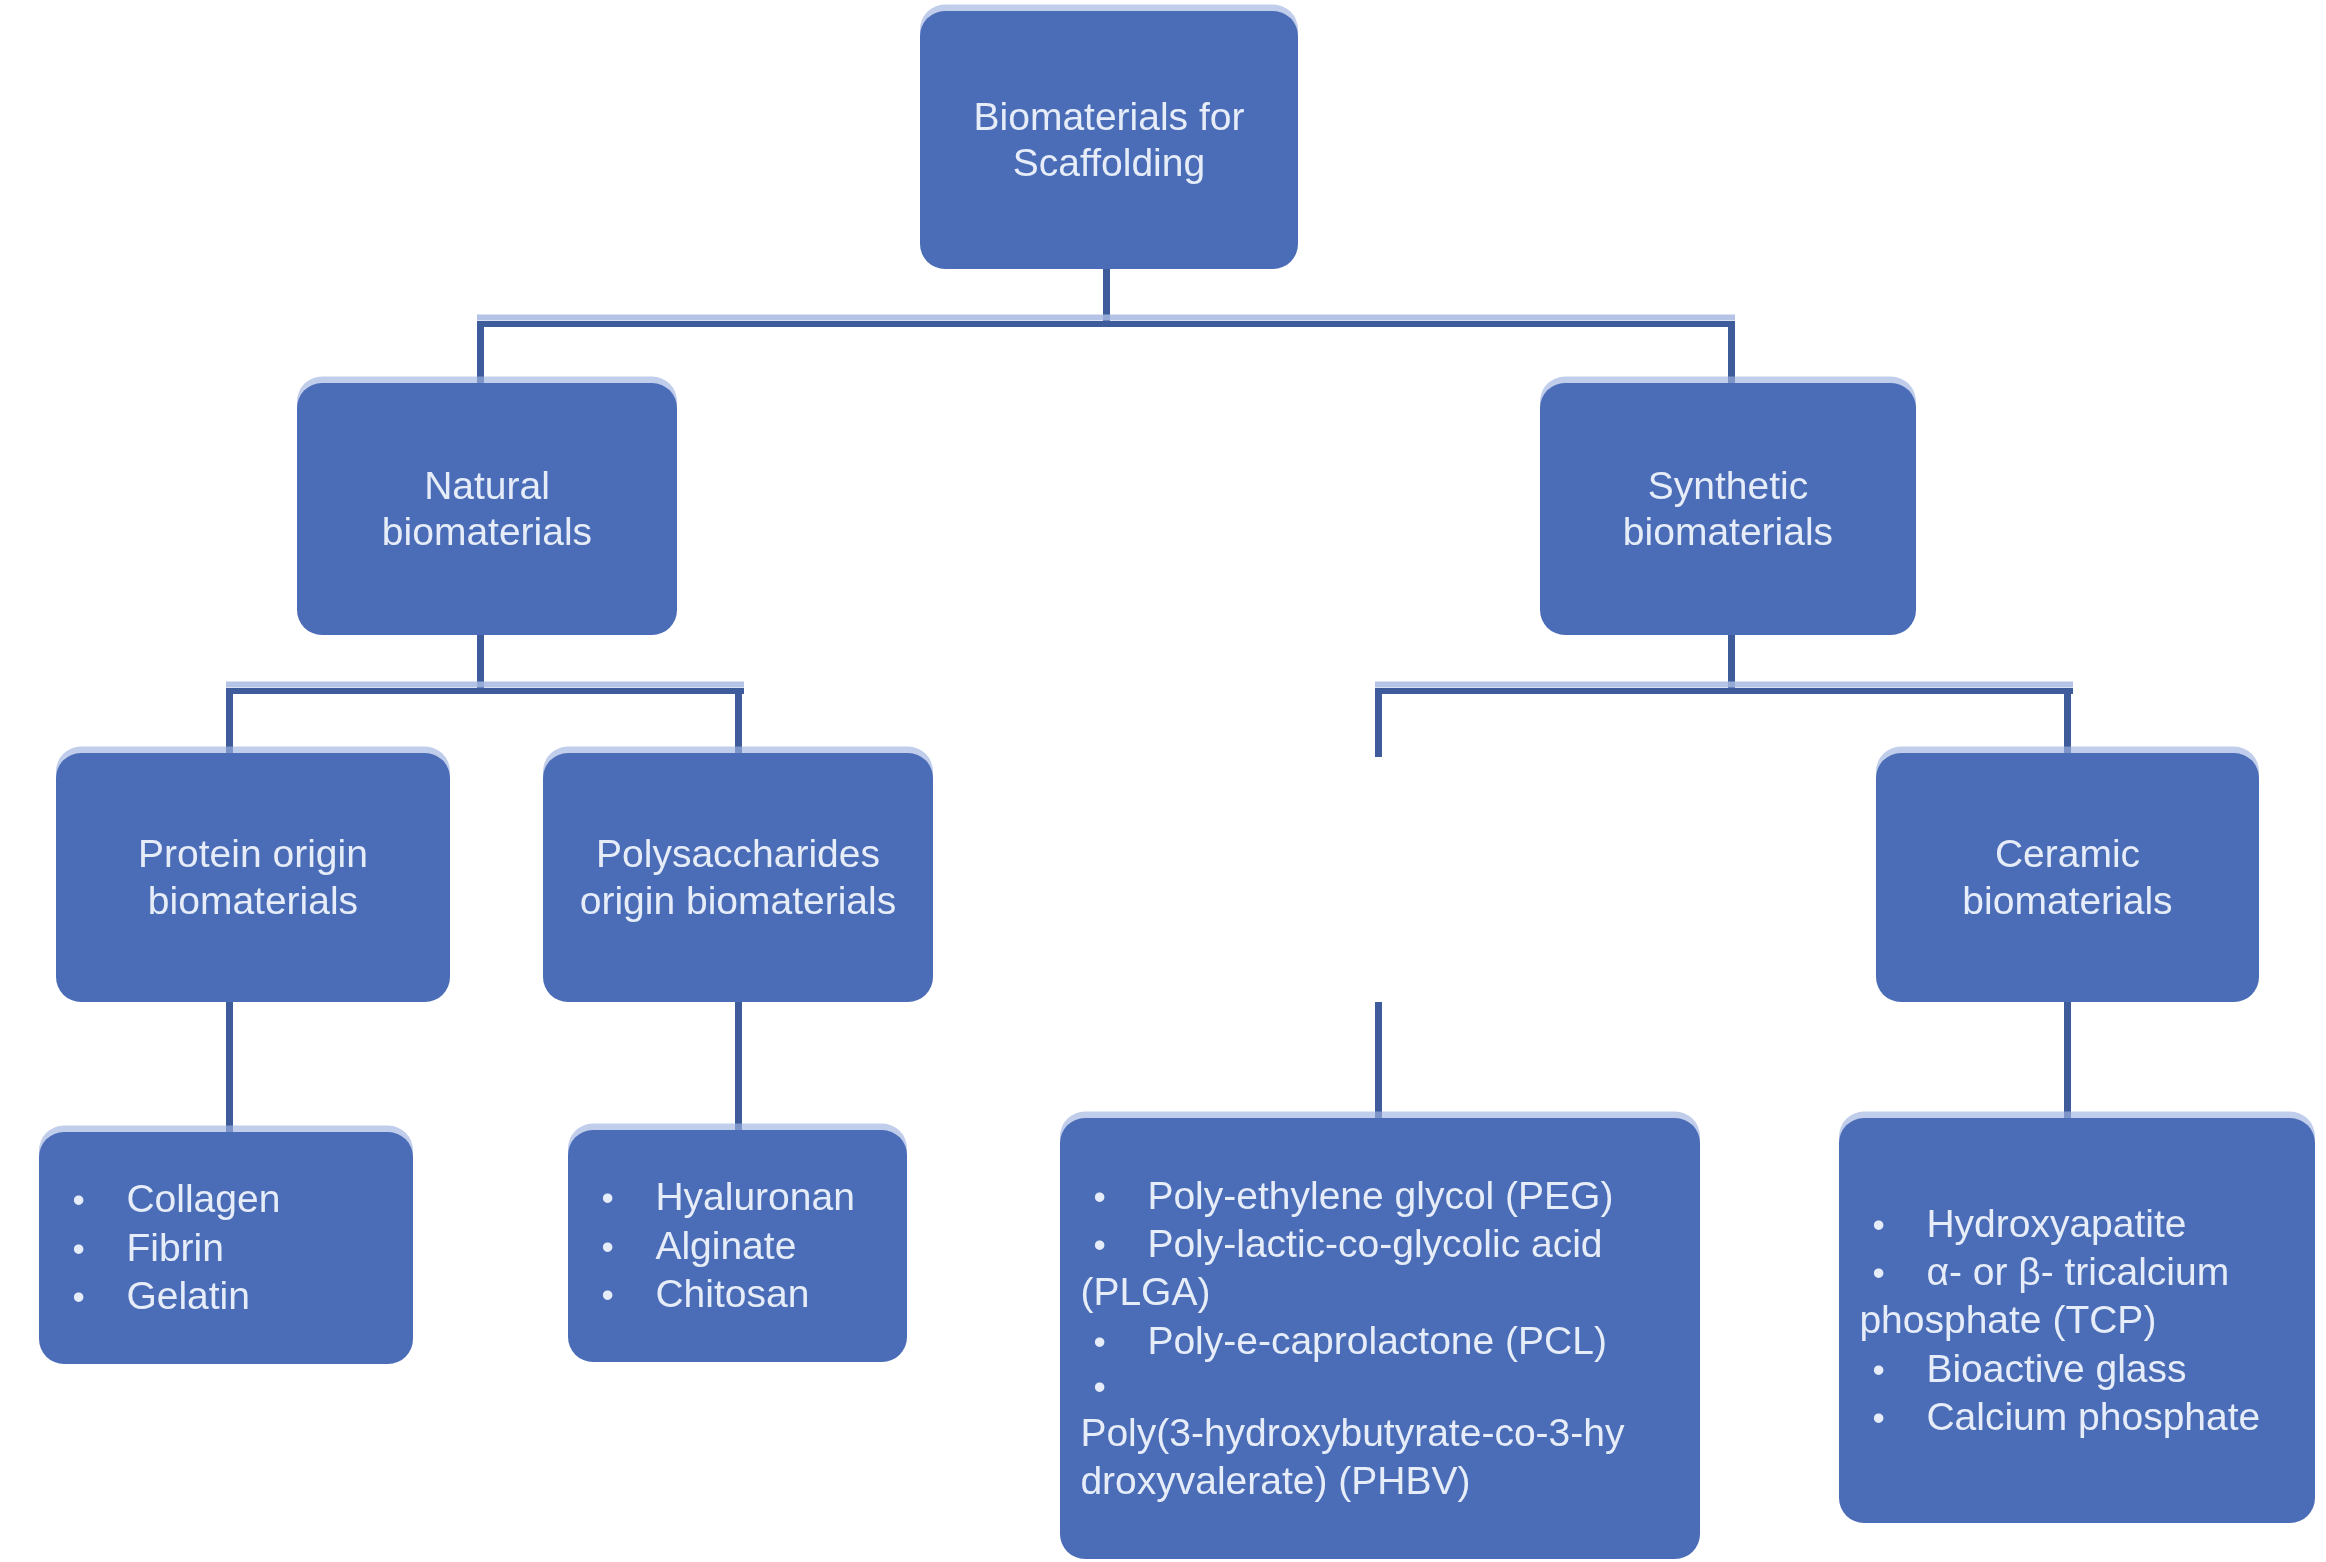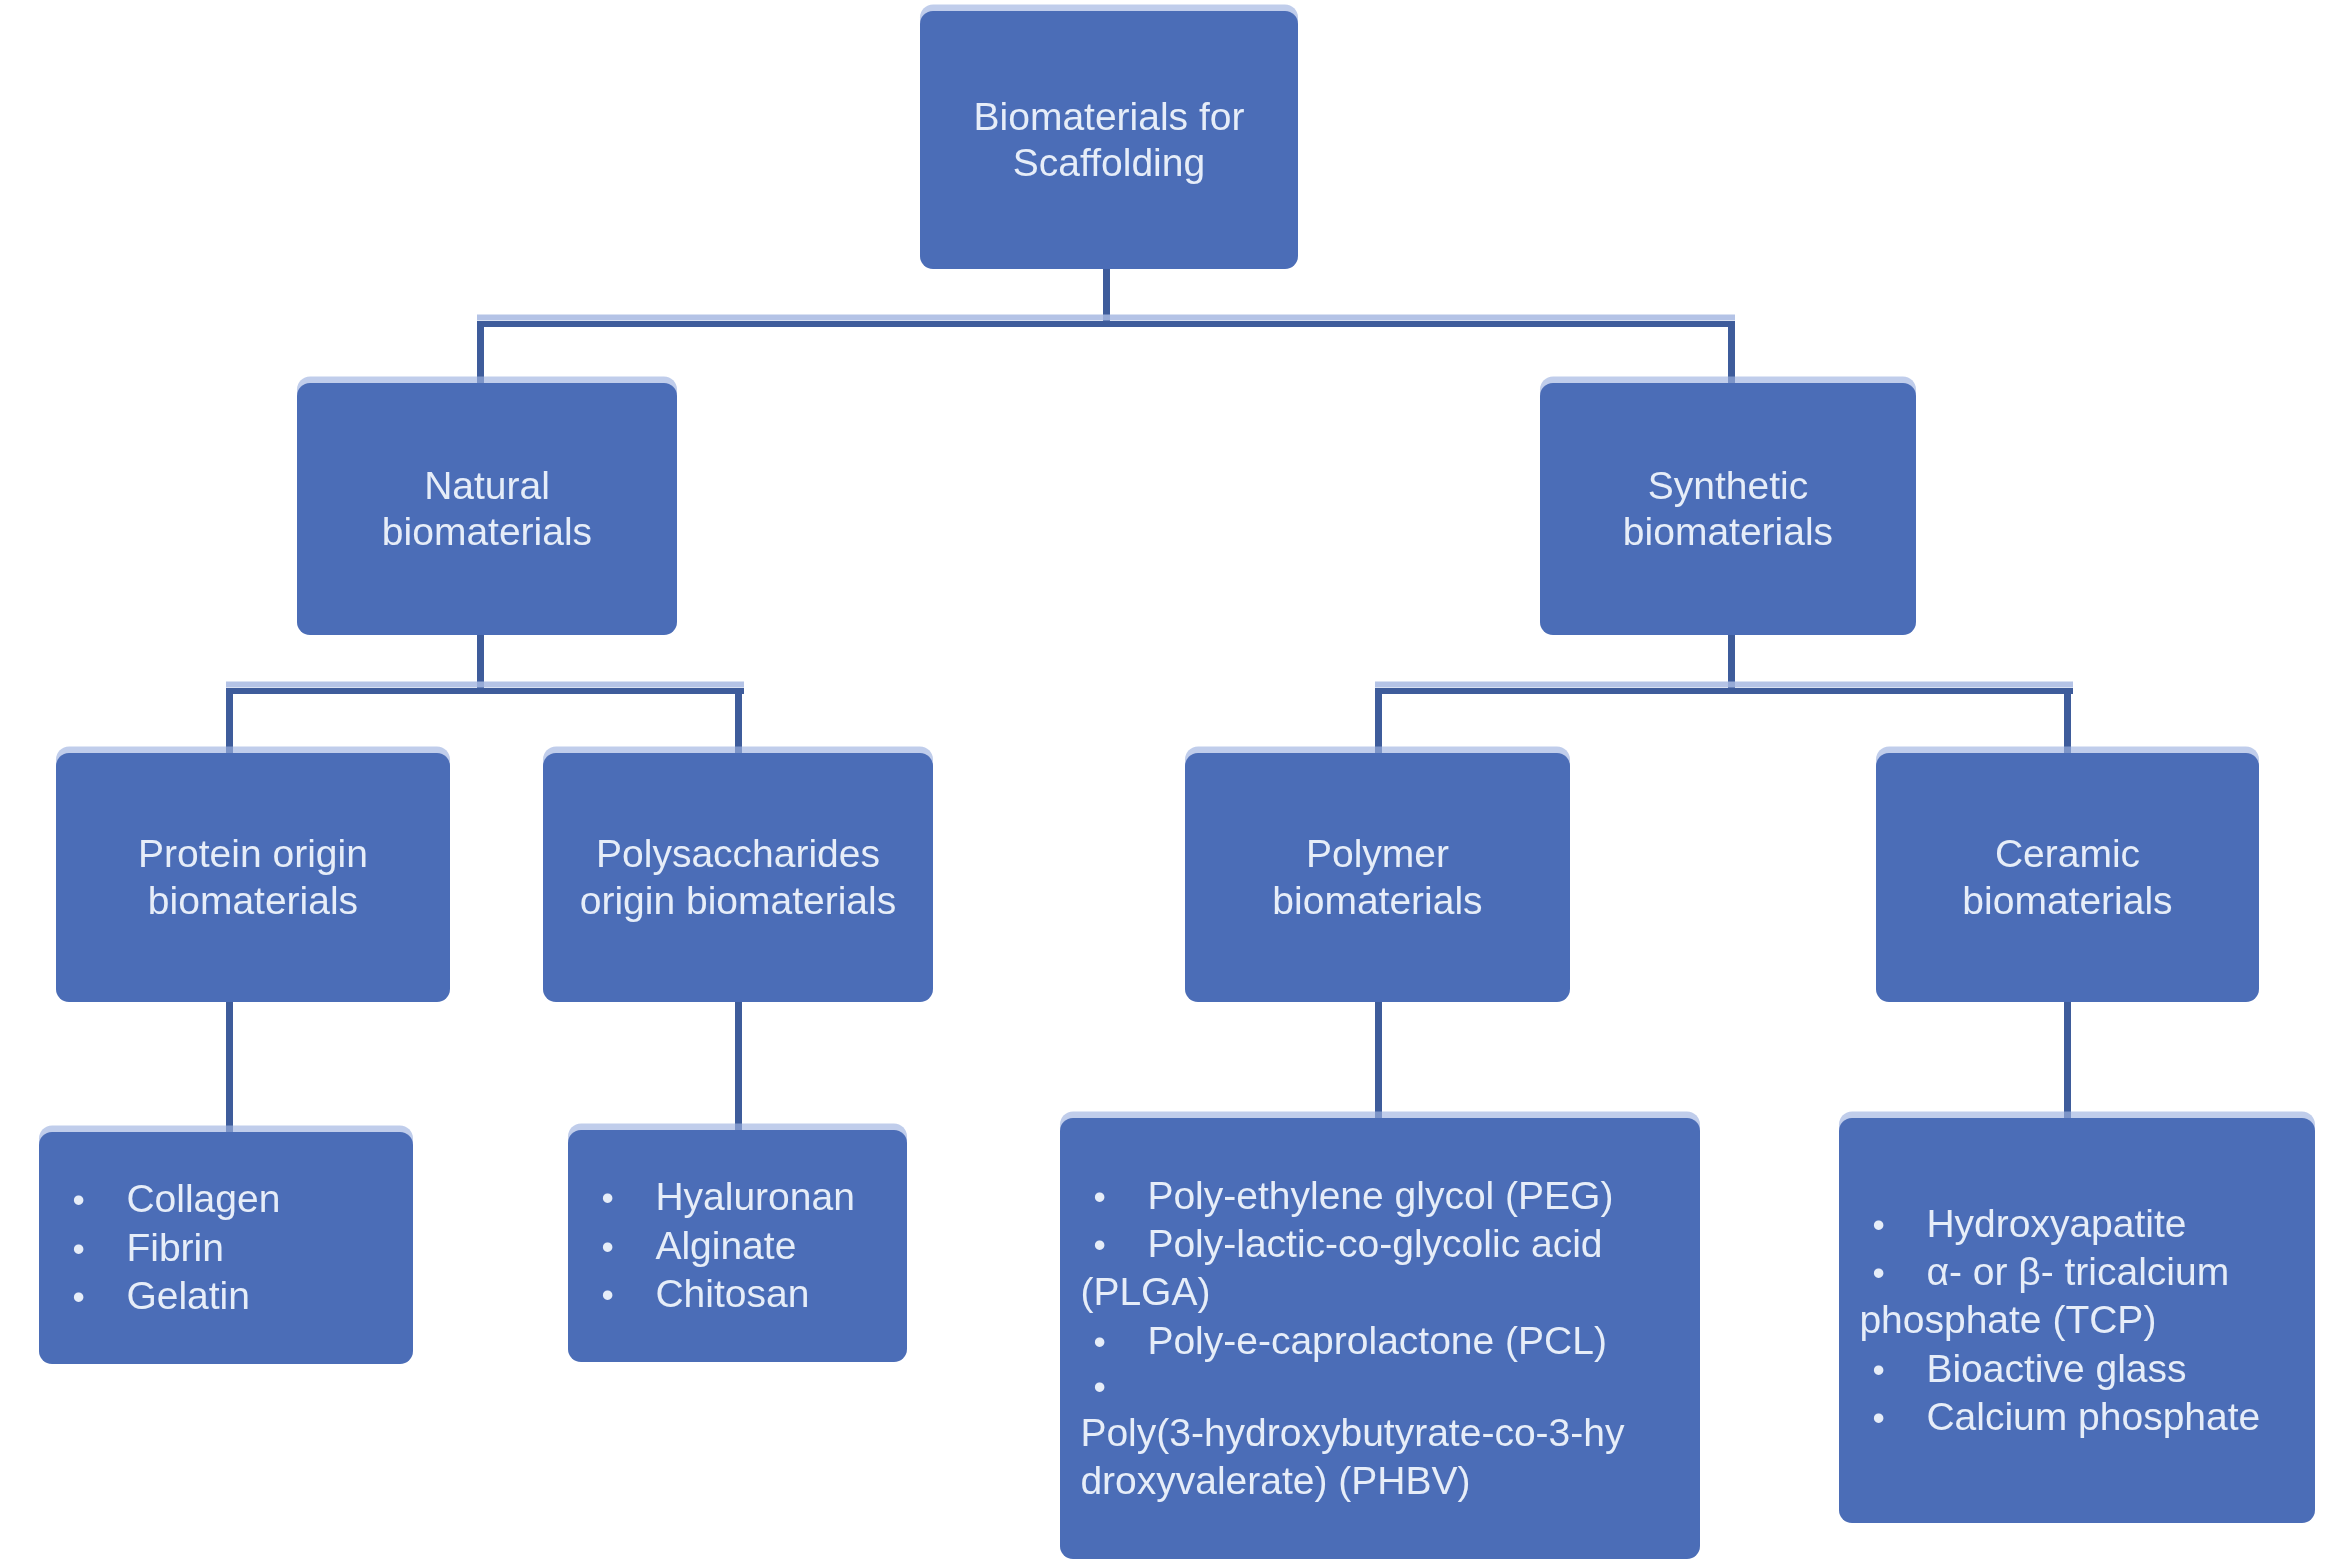--- a/index.html
+++ b/index.html
@@ -15,21 +15,21 @@
     position:absolute;height:5.6px;background:#3E5C9B;
     box-shadow:0 -6.5px 0 0 rgba(167,184,226,0.85);
   }
   .vline{
     position:absolute;width:6.5px;background:#3E5C9B;
   }
   
   .node,.leaf{
     position:absolute;
     background:#4B6DB7;
-    border-radius:13px;
+    border-radius:25px;
     box-shadow:0 -6.5px 0 0 rgba(158,178,224,0.65);
     color:#E6EDF8;
     display:flex;
     box-sizing:border-box;
   }
   .node{
     align-items:center;justify-content:center;
     text-align:center;
     font-size:39px;line-height:1.18;
     padding:0 28px;
@@ -78,23 +78,20 @@
   </div>
   <div class="node" style="left:1540px;top:383px;width:376px;height:252px;">
     <span>Synthetic biomaterials</span>
   </div>
 
   <div class="node" style="left:32px;top:753px;width:394px;height:249px;margin-left:24px;">
     <span>Protein origin biomaterials</span>
   </div>
   <div class="node" style="left:543px;top:753px;width:390px;height:249px;padding:0 23px;">
     <span>Polysaccharides origin biomaterials</span>
-  </div>
-  <div class="node" style="left:1185px;top:753px;width:385px;height:249px;">
-    <span>Polymer biomaterials</span>
   </div>
   <div class="node" style="left:1876px;top:753px;width:383px;height:249px;">
     <span>Ceramic biomaterials</span>
   </div>
 
   <div class="leaf" style="left:39px;top:1132px;width:374px;height:232px;">
     <div class="bline">
       <span class="dot">•</span>
       <span class="txt">Collagen</span>
     </div>

